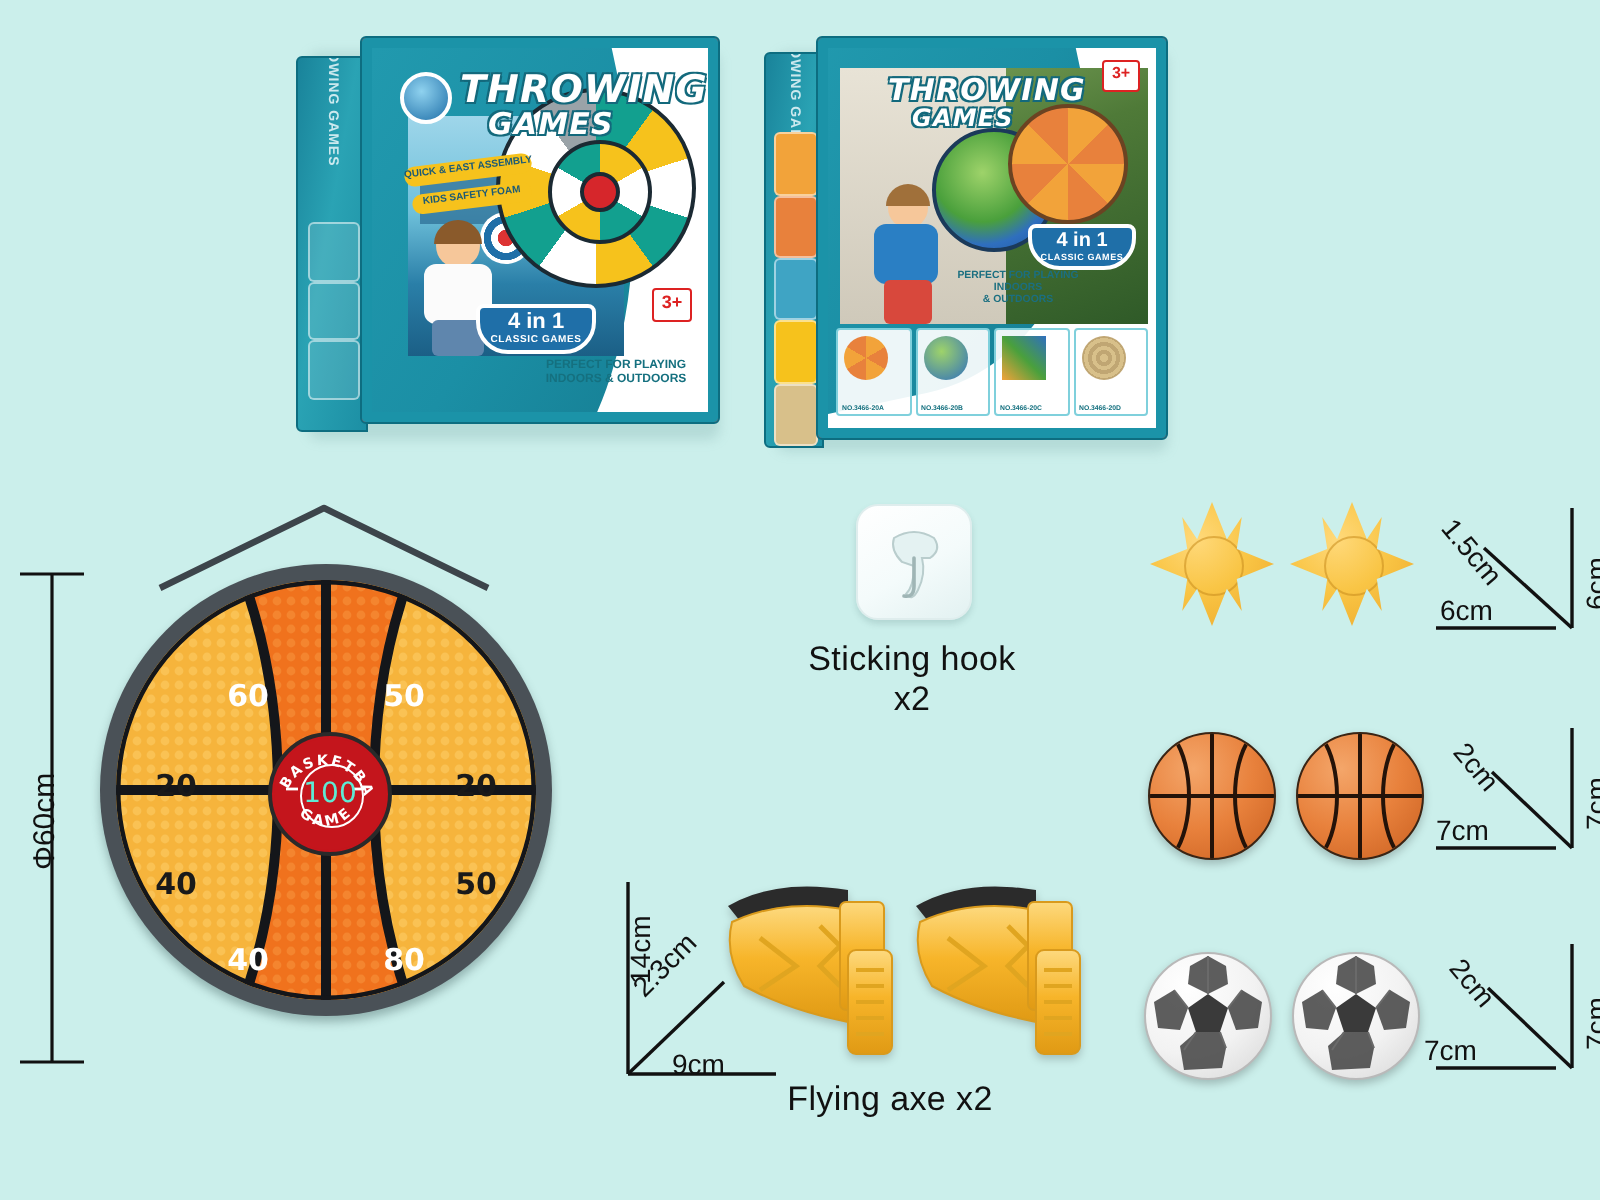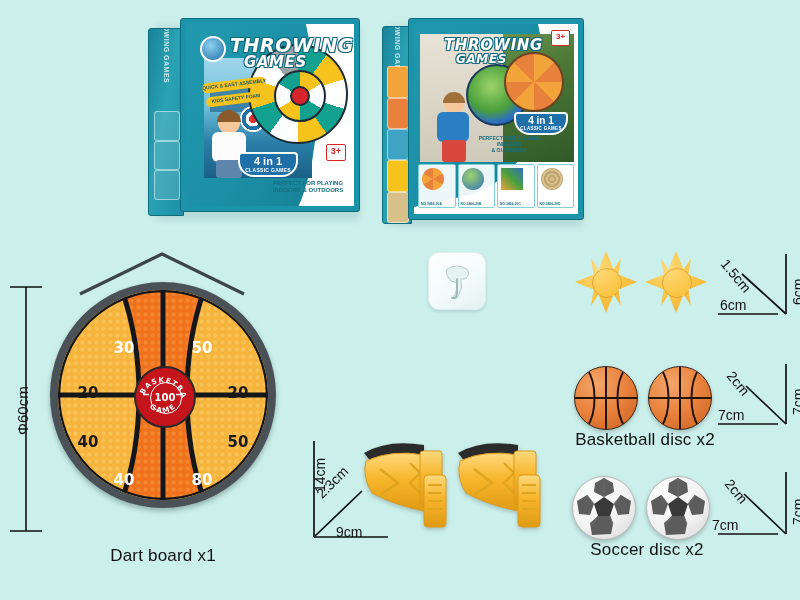--- a/index.html
+++ b/index.html
@@ -117,21 +117,21 @@
     position:absolute;left:50%;top:50%;width:58px;height:58px;margin:-29px 0 0 -29px;
     border-radius:50%;background:#c4151c;border:2.5px solid #2a2a2a;
     box-shadow:0 0 0 1px #c4151c inset;
   }
   .db-center .ring100{
     position:absolute;left:50%;top:50%;width:30px;height:30px;margin:-15px 0 0 -15px;
     border-radius:50%;border:1.6px solid #fff;
   }
   .db-center .n100{
     position:absolute;left:50%;top:50%;transform:translate(-50%,-50%);
-    color:#ffffff;font-family:"DejaVu Sans", sans-serif;font-weight:bold;font-size:10px;
+    color:#5eead4;font-family:"DejaVu Sans", sans-serif;font-weight:normal;font-size:14px;
   }
   .db-center svg{position:absolute;left:0;top:0;}
 
   
   .dimtext{
     position:absolute;font-family:"Liberation Sans", sans-serif;
     font-size:15px;color:#111;white-space:nowrap;
   }
   .dimtext.vert{transform:rotate(-90deg);transform-origin:left top;}
   .dimtext.diag2{transform:rotate(50deg);transform-origin:left top;}
@@ -335,21 +335,21 @@
 
             <path d="M60 -10 C 88 60, 88 150, 60 220" stroke="#14161a" stroke-width="5" fill="none"></path>
             <path d="M150 -10 C 122 60, 122 150, 150 220" stroke="#14161a" stroke-width="5" fill="none"></path>
             <line x1="-6" y1="105" x2="216" y2="105" stroke="#14161a" stroke-width="5"></line>
             <line x1="105" y1="-6" x2="105" y2="216" stroke="#14161a" stroke-width="5"></line>
           </g>
           <circle cx="105" cy="105" r="104" fill="none" stroke="#14161a" stroke-width="2.5"></circle>
         </svg>
 
         
-        <div class="db-num light" style="left:66px;top:58px;">30</div>
+        <div class="db-num light" style="left:66px;top:58px;">60</div>
         <div class="db-num light" style="left:144px;top:58px;">50</div>
         <div class="db-num" style="left:30px;top:103px;">20</div>
         <div class="db-num" style="left:180px;top:103px;">20</div>
         <div class="db-num" style="left:30px;top:152px;">40</div>
         <div class="db-num" style="left:180px;top:152px;">50</div>
         <div class="db-num light" style="left:66px;top:190px;">40</div>
         <div class="db-num light" style="left:144px;top:190px;">80</div>
 
         
         <div class="db-center">
@@ -366,28 +366,29 @@
             </text>
             <line x1="7" y1="26.5" x2="13" y2="26.5" stroke="#fff" stroke-width="1.4"></line>
             <line x1="40" y1="26.5" x2="46" y2="26.5" stroke="#fff" stroke-width="1.4"></line>
           </svg>
           <div class="ring100"></div>
           <div class="n100">100</div>
         </div>
       </div>
     </div>
   </div>
-  <div class="caption abs" style="left:58px;top:546px;width:210px;">Dart board x1</div>
 
   <div class="hook" style="left:428px;top:252px;">
     <svg width="56" height="56" viewBox="0 0 56 56">
       <path d="M18 16 Q28 10 38 16 Q42 22 36 26 L32 26 Q34 34 30 42 Q27 48 24 44 Q28 40 28 30 L22 28 Q16 22 18 16 Z" fill="rgba(225,240,240,.85)" stroke="#b9cdcd" stroke-width="1"></path>
       <path d="M28 26 L28 40 Q28 46 23 45" fill="none" stroke="#9fb5b5" stroke-width="1.8" stroke-linecap="round"></path>
     </svg>
   </div>
+  <div class="caption abs" style="left:386px;top:320px;width:140px;">Sticking hook
+x2</div>
 
   <div class="ninja" style="left:575px;top:251px;clip-path:polygon(50% 0%,62% 30%,74% 12%,70% 38%,100% 50%,70% 62%,74% 88%,62% 70%,50% 100%,38% 70%,26% 88%,30% 62%,0% 50%,30% 38%,26% 12%,38% 30%);
        border-radius:14px;">
     <div style="position:absolute;left:17px;top:17px;width:28px;height:28px;border-radius:50%;
          border:1.2px solid rgba(200,140,30,.55);"></div>
   </div>
   <div class="ninja" style="left:645px;top:251px;clip-path:polygon(50% 0%,62% 30%,74% 12%,70% 38%,100% 50%,70% 62%,74% 88%,62% 70%,50% 100%,38% 70%,26% 88%,30% 62%,0% 50%,30% 38%,26% 12%,38% 30%);
        border-radius:14px;">
     <div style="position:absolute;left:17px;top:17px;width:28px;height:28px;border-radius:50%;
          border:1.2px solid rgba(200,140,30,.55);"></div>
@@ -423,21 +424,20 @@
   <div class="abs" style="left:716px;top:362px;width:84px;height:68px;">
     <svg width="84" height="68" viewBox="0 0 84 68">
       <path d="M2 62 H62" stroke="#111" stroke-width="1.7"></path>
       <path d="M70 2 V62" stroke="#111" stroke-width="1.7"></path>
       <path d="M30 24 L70 62" stroke="#111" stroke-width="1.7"></path>
     </svg>
   </div>
   <div class="dimtext diag2" style="left:736px;top:368px;font-size:14px;">2cm</div>
   <div class="dimtext" style="left:718px;top:407px;font-size:14px;">7cm</div>
   <div class="dimtext vert" style="left:790px;top:415px;font-size:14px;">7cm</div>
-  <div class="caption abs" style="left:550px;top:430px;width:190px;">Basketball disc x2</div>
 
   <div class="sball" style="left:572px;top:476px;">
     <svg width="62" height="62" viewBox="0 0 62 62">
       <polygon points="31,20 41,27 37,39 25,39 21,27" fill="#3a3a3a"></polygon>
       <polygon points="31,1 40,6 41,15 31,20 21,15 22,6" fill="#3a3a3a" opacity=".82"></polygon>
       <polygon points="4,24 14,18 21,27 17,38 6,37" fill="#3a3a3a" opacity=".82"></polygon>
       <polygon points="58,24 48,18 41,27 45,38 56,37" fill="#3a3a3a" opacity=".82"></polygon>
       <polygon points="19,58 17,46 25,39 37,39 40,47 38,57" fill="#3a3a3a" opacity=".82"></polygon>
       <g stroke="#6a6a6a" stroke-width="1" fill="none">
         <path d="M31 20 L31 1 M41 27 L48 18 M37 39 L40 47 M25 39 L19 48 M21 27 L14 18"></path>
@@ -459,21 +459,20 @@
   <div class="abs" style="left:716px;top:470px;width:84px;height:72px;">
     <svg width="84" height="72" viewBox="0 0 84 72">
       <path d="M2 64 H62" stroke="#111" stroke-width="1.7"></path>
       <path d="M70 2 V64" stroke="#111" stroke-width="1.7"></path>
       <path d="M28 24 L70 64" stroke="#111" stroke-width="1.7"></path>
     </svg>
   </div>
   <div class="dimtext diag2" style="left:734px;top:476px;font-size:14px;">2cm</div>
   <div class="dimtext" style="left:712px;top:517px;font-size:14px;">7cm</div>
   <div class="dimtext vert" style="left:790px;top:525px;font-size:14px;">7cm</div>
-  <div class="caption abs" style="left:552px;top:540px;width:190px;">Soccer disc x2</div>
 
   <div class="axe" style="left:358px;top:437px;">
     <svg width="118" height="92" viewBox="0 0 118 92">
       <defs>
         <linearGradient id="axeG" x1="0" y1="0" x2="0" y2="1">
           <stop offset="0" stop-color="#fdd97e"></stop>
             <stop offset="45%" stop-color="#f7b52a"></stop>
             <stop offset="100%" stop-color="#e09a14"></stop>
         </linearGradient>
       </defs>
@@ -511,14 +510,15 @@
   <div class="abs" style="left:300px;top:437px;width:92px;height:106px;">
     <svg width="92" height="106" viewBox="0 0 92 106">
       <path d="M14 4 V100" stroke="#111" stroke-width="1.7"></path>
       <path d="M14 100 H88" stroke="#111" stroke-width="1.7"></path>
       <path d="M14 100 L62 54" stroke="#111" stroke-width="1.7"></path>
     </svg>
   </div>
   <div class="dimtext vert" style="left:312px;top:492px;font-size:14px;">14cm</div>
   <div class="dimtext diag2" style="left:313px;top:490px;font-size:14px;transform:rotate(-45deg);transform-origin:left top;">2.3cm</div>
   <div class="dimtext" style="left:336px;top:524px;font-size:14px;">9cm</div>
+  <div class="caption abs" style="left:350px;top:540px;width:190px;">Flying axe x2</div>
 
 </div>
 
 </body></html>

